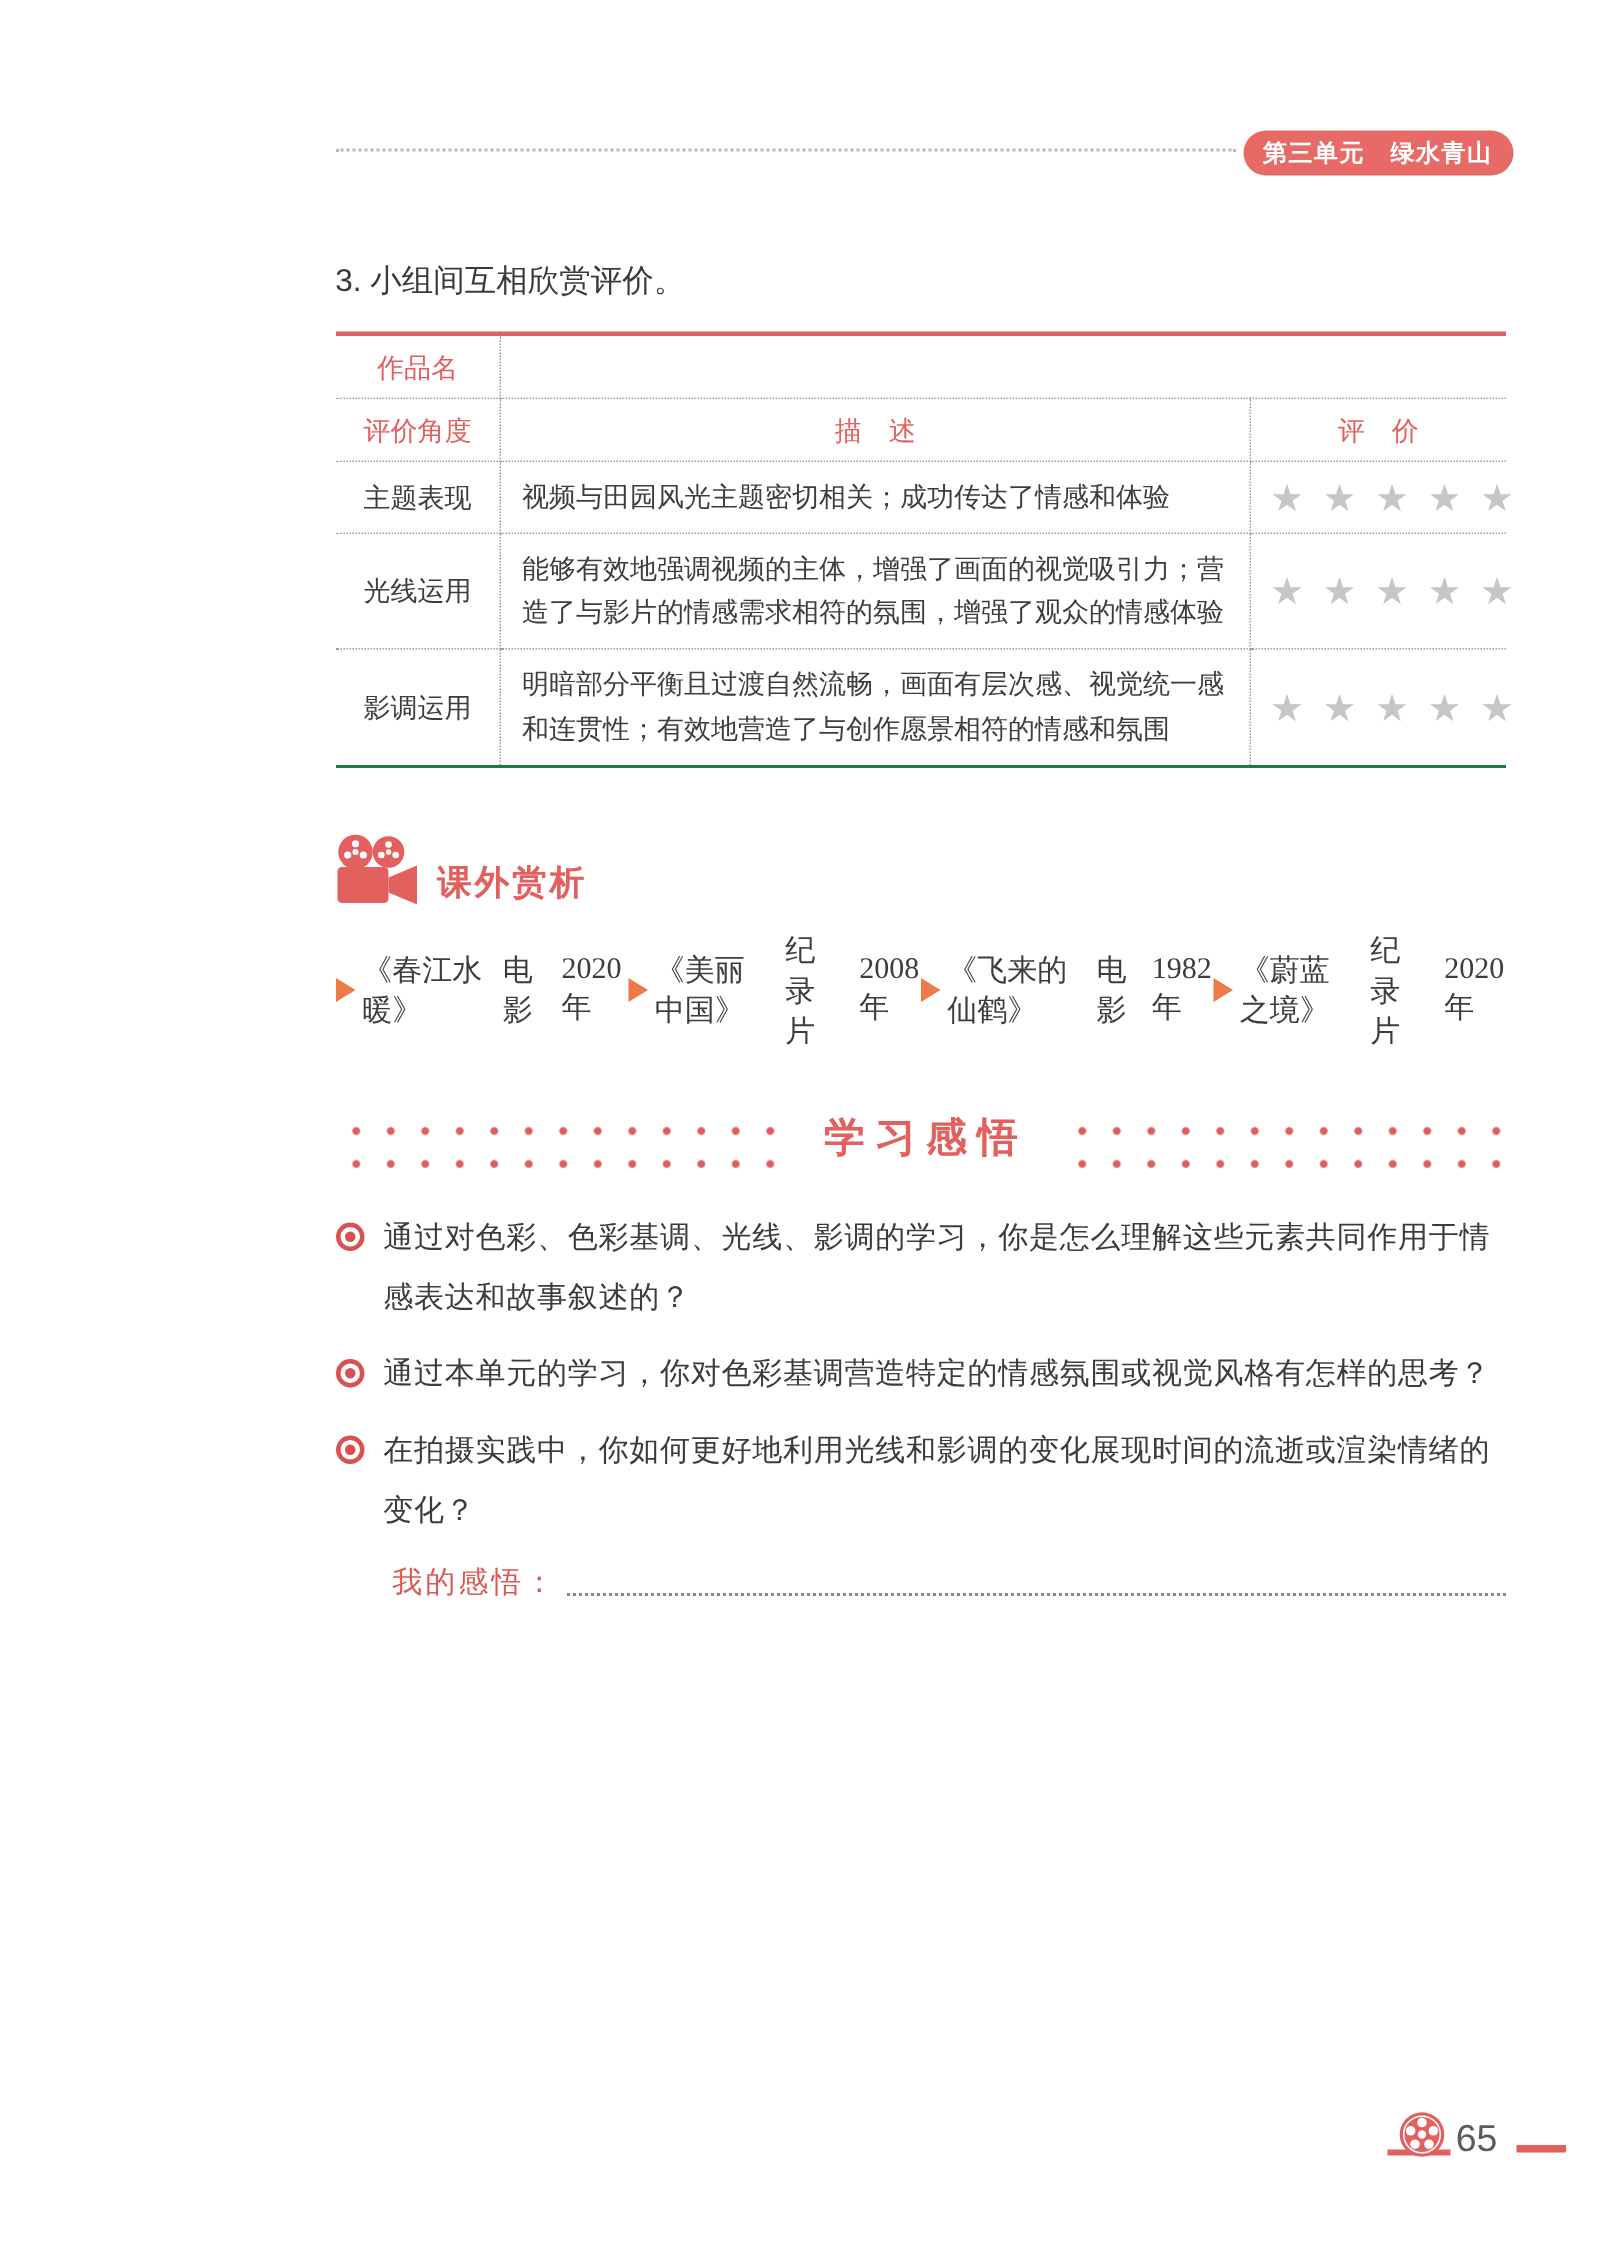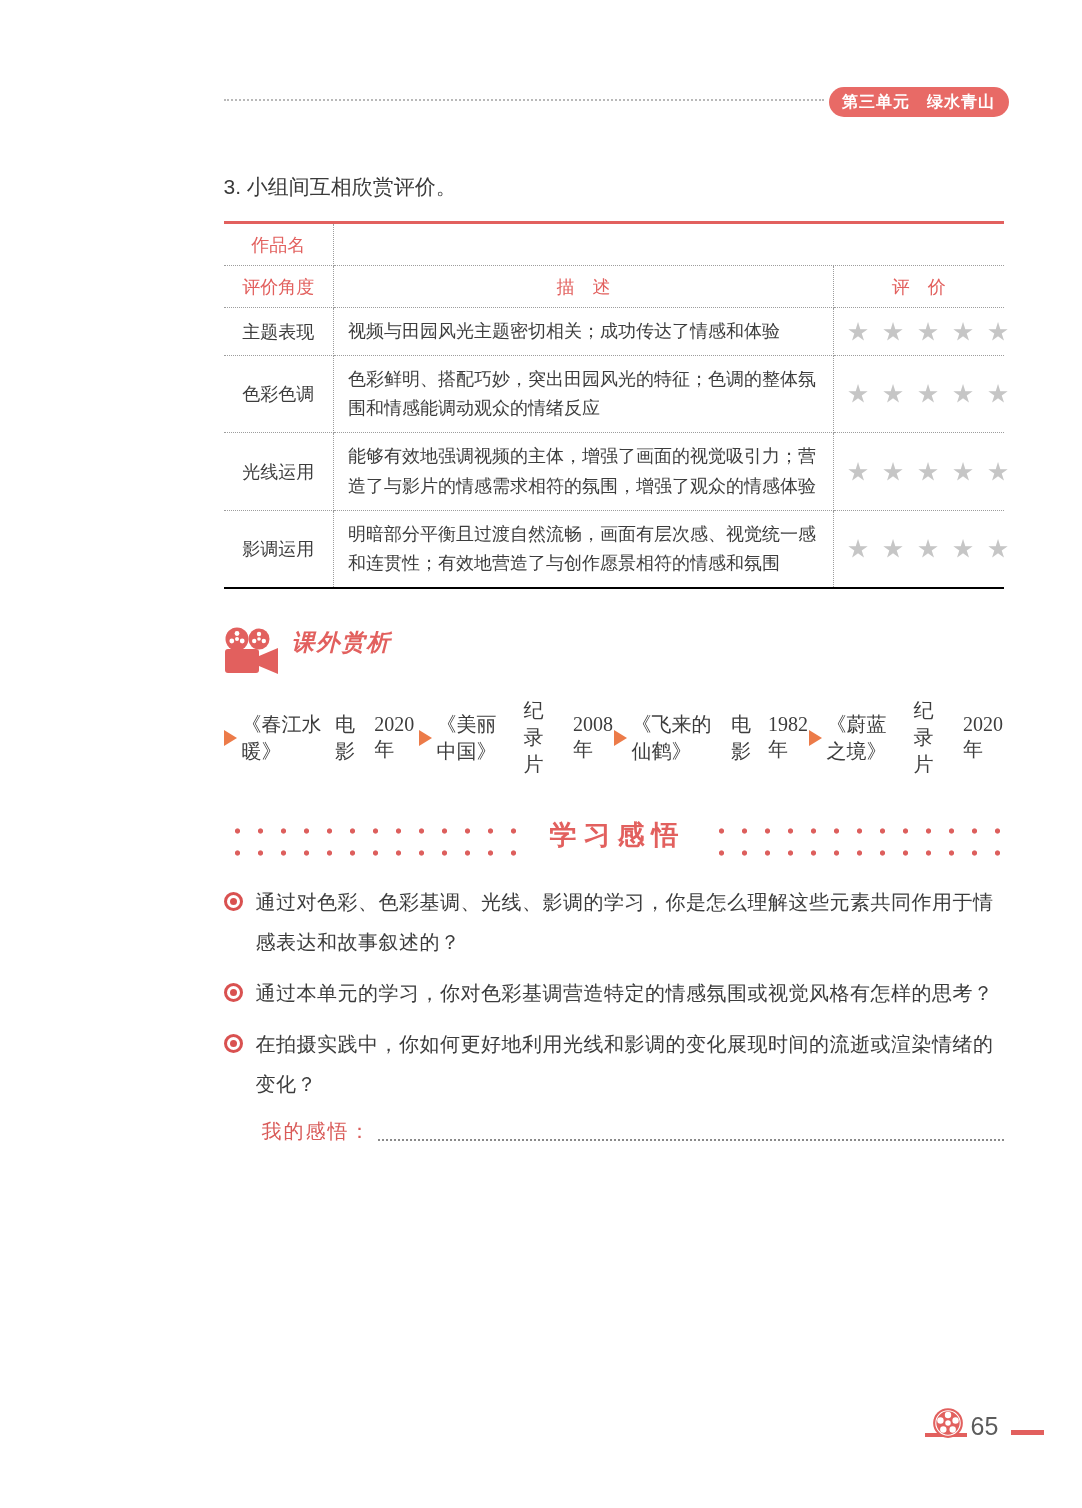--- a/index.html
+++ b/index.html
@@ -11,36 +11,36 @@
   .header-dotline { position:absolute; top:99px; left:185px; width:600px; border-top:2px dotted #b9b9b9; }
   .unit-badge { position:absolute; top:87px; left:790px; width:180px; height:30px;
     background:#e86a66; color:#fff; border-radius:15px; display:flex; align-items:center; justify-content:center;
     font-size:16px; font-weight:bold; letter-spacing:1px; }
 
   
   .content { position:absolute; left:185px; top:173px; width:780px; }
   .section-heading { font-size:21px; color:#3a3a3a; margin-bottom:20px; }
 
   
-  table.eval { width:780px; border-collapse:collapse; border-top:3px solid #e2605e; border-bottom:2px solid #000000; table-layout:fixed; }
+  table.eval { width:780px; border-collapse:collapse; border-top:3px solid #e2605e; border-bottom:2px solid #15803d; table-layout:fixed; }
   table.eval td { border:1px dotted #9d9d9d; vertical-align:middle; }
   table.eval tr td:first-child { border-left:none; }
   table.eval tr td:last-child  { border-right:none; }
   table.eval tr:first-child td { border-top:none; }
   table.eval tr:last-child td  { border-bottom:none; }
   .col-angle { width:110px; } .col-desc { width:500px; } .col-stars { width:170px; }
   td.cell-label { text-align:center; font-size:18px; color:#3d3d3d; }
   td.red-label  { color:#e2605e; }
   .row-workname td { height:43px; }
   .row-header td { height:42px; text-align:center; color:#e2605e; font-size:18px; }
   td.cell-desc { padding:9px 12px 9px 14px; font-size:18px; line-height:1.62; color:#3d3d3d; }
   td.cell-stars { text-align:center; font-size:22px; color:#c6c6c6; letter-spacing:13px; padding-left:13px; white-space:nowrap; }
 
   
-  .extra-head { display:flex; align-items:flex-start; gap:12px; margin-top:38px; height:54px;font-style:italic; }
+  .extra-head { display:flex; align-items:flex-end; gap:12px; margin-top:38px; height:54px; }
   .camera-icon { width:56px; height:48px; flex:none; }
   .extra-title { color:#e2605e; font-size:23px; font-weight:bold; letter-spacing:2px; }
   .film-grid { display:grid; grid-template-columns:1fr 1fr 1fr 1fr; row-gap:12px; margin-top:16px;
     font-family:"Liberation Serif", serif; }
   .film-item { display:flex; align-items:center; font-size:20px; color:#3d3d3d; }
   .tri { width:0; height:0; border-left:13px solid #ec7b49; border-top:8px solid transparent; border-bottom:8px solid transparent; margin-right:5px; flex:none; }
   .film-type { margin-left:12px; } .film-year { margin-left:12px; }
 
   
   .banner { display:flex; align-items:center; margin-top:32px; height:50px; }
@@ -91,25 +91,20 @@
         <td colspan="2"></td>
       </tr>
       <tr class="row-header">
         <td>评价角度</td>
         <td>描　述</td>
         <td>评　价</td>
       </tr>
       <tr>
         <td class="cell-label">主题表现</td>
         <td class="cell-desc">视频与田园风光主题密切相关；成功传达了情感和体验</td>
-        <td class="cell-stars">★★★★★</td>
-      </tr>
-      <tr>
-        <td class="cell-label">色彩色调</td>
-        <td class="cell-desc">色彩鲜明、搭配巧妙，突出田园风光的特征；色调的整体氛围和情感能调动观众的情绪反应</td>
         <td class="cell-stars">★★★★★</td>
       </tr>
       <tr>
         <td class="cell-label">光线运用</td>
         <td class="cell-desc">能够有效地强调视频的主体，增强了画面的视觉吸引力；营造了与影片的情感需求相符的氛围，增强了观众的情感体验</td>
         <td class="cell-stars">★★★★★</td>
       </tr>
       <tr>
         <td class="cell-label">影调运用</td>
         <td class="cell-desc">明暗部分平衡且过渡自然流畅，画面有层次感、视觉统一感和连贯性；有效地营造了与创作愿景相符的情感和氛围</td>

